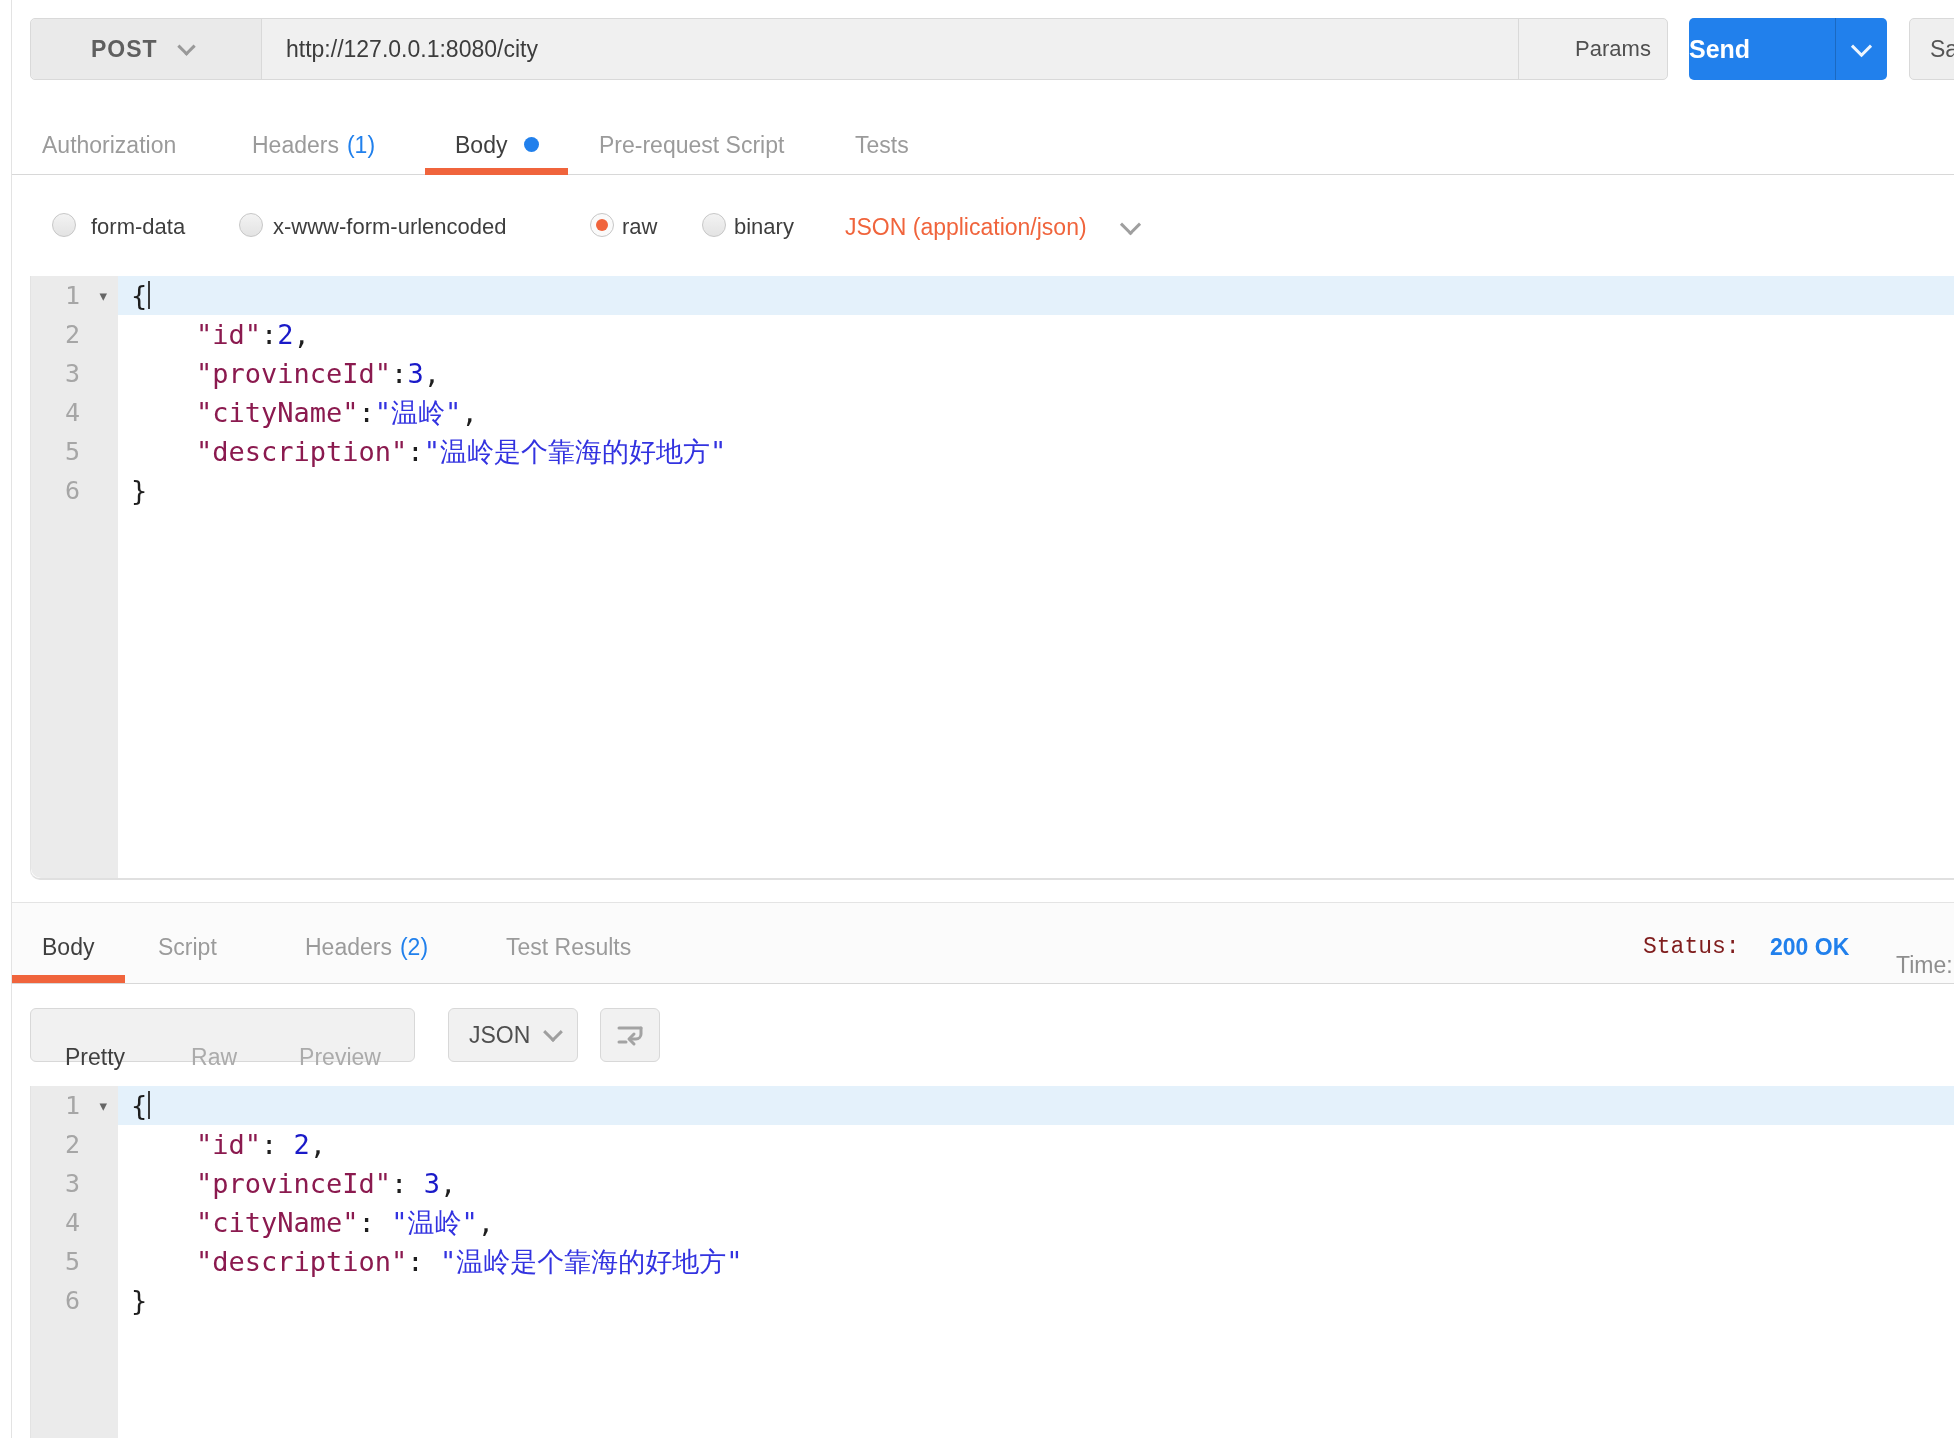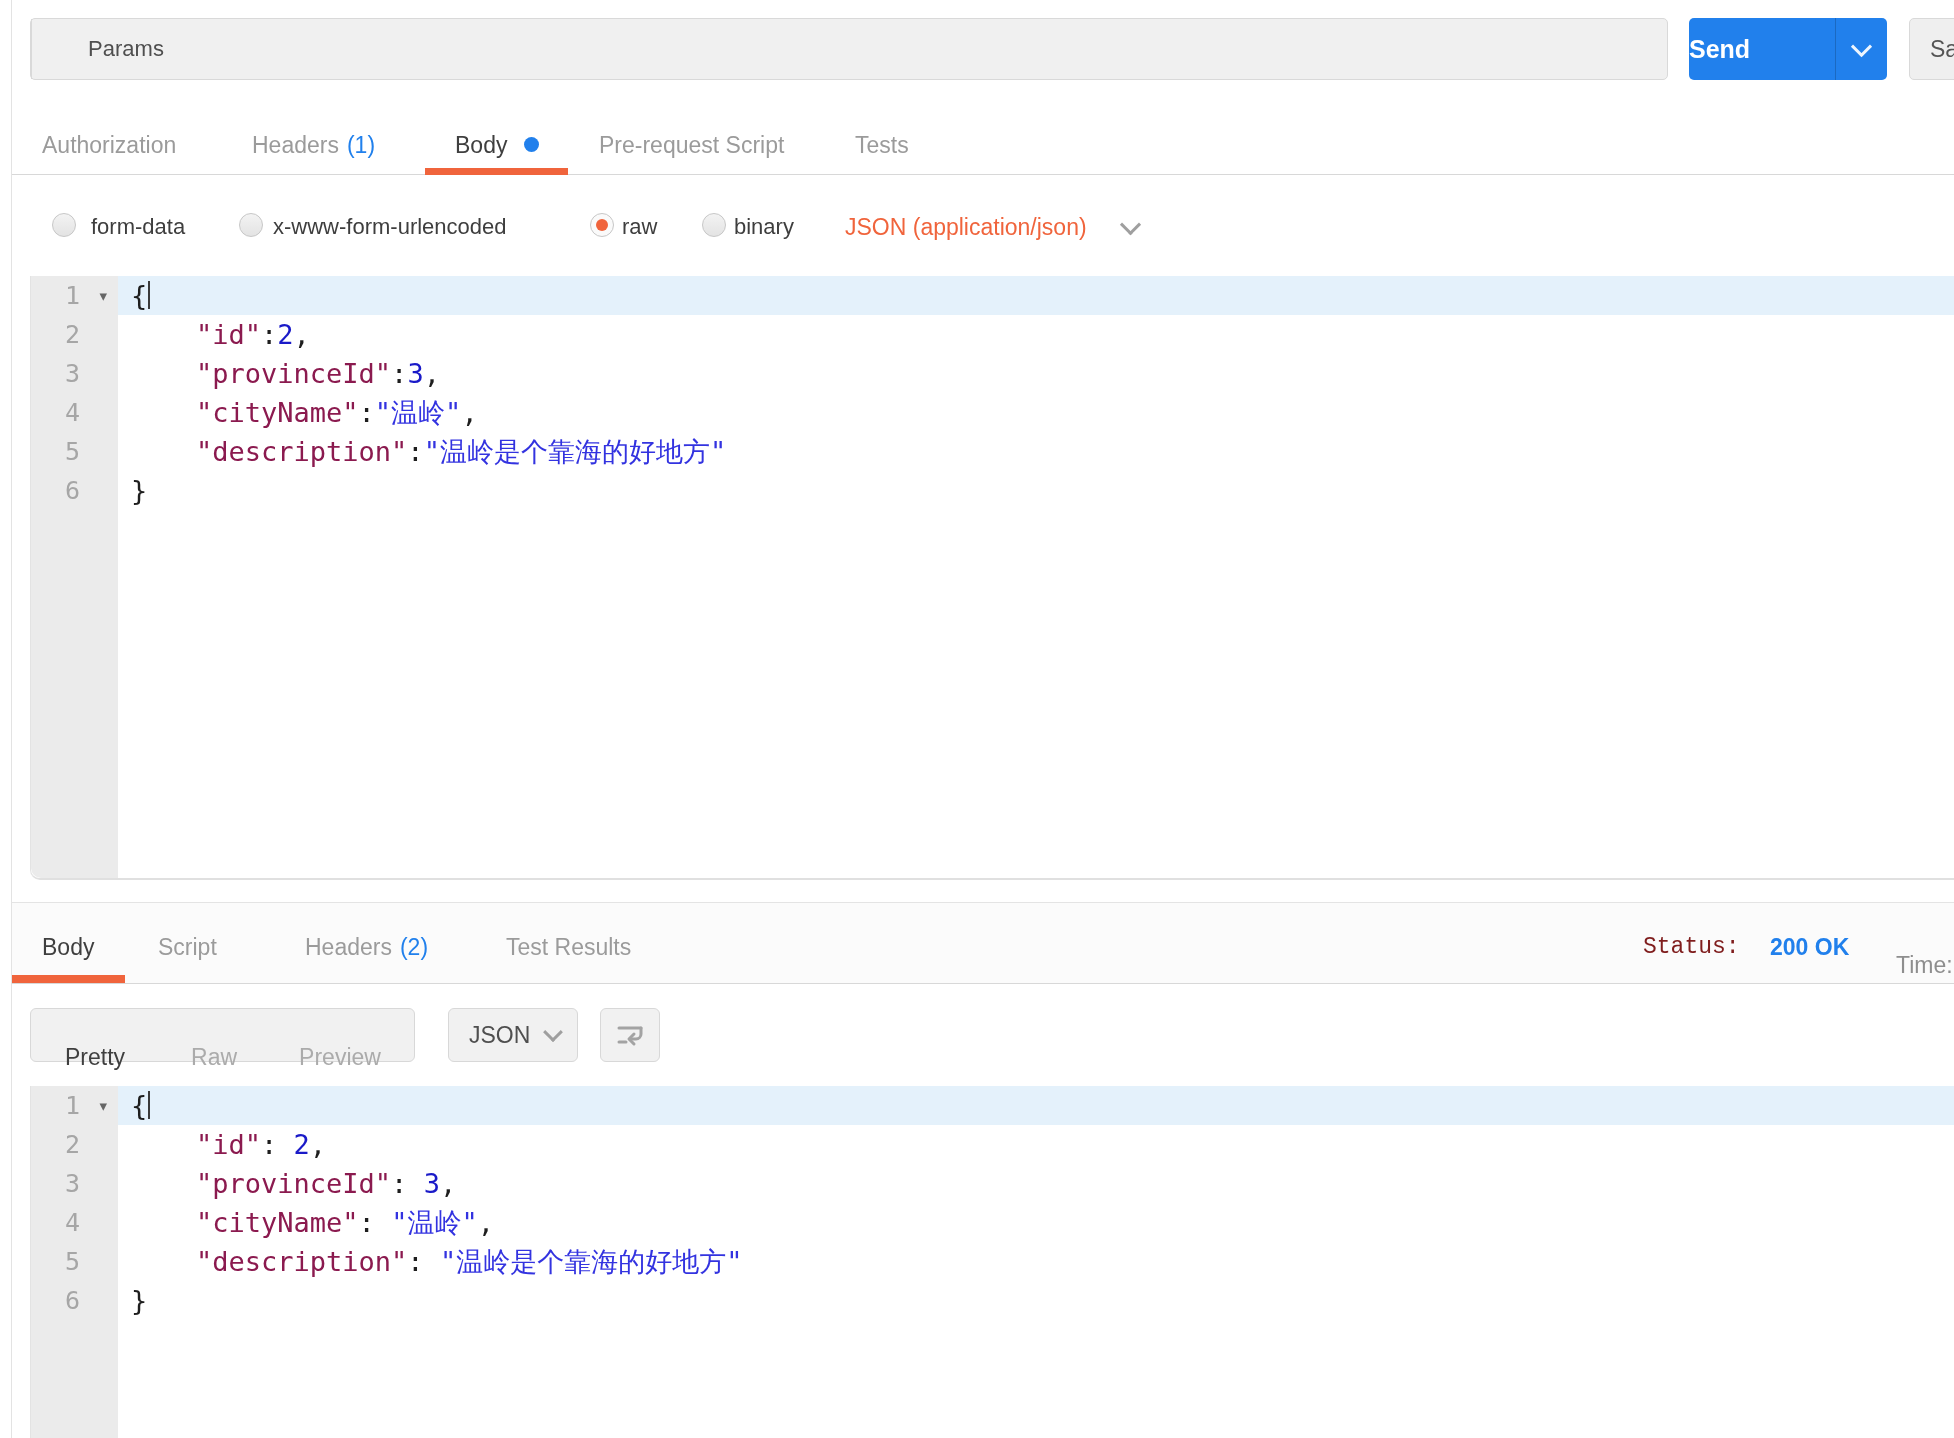--- a/index.html
+++ b/index.html
@@ -99,20 +99,27 @@
   .wrap-box{position:absolute;left:570px;top:0;width:60px;height:54px;background:#F1F1F1;border:1px solid #D8D8D8;
     border-radius:6px;box-sizing:border-box;display:flex;align-items:center;justify-content:center;cursor:pointer;}
 </style>
 </head>
 <body>
 
 <div class="rail"></div>
 
 <div id="url-row">
   <div class="url-group">
+    <div class="method-seg">
+      <span class="method-label">POST</span>
+      <span class="chev c-method"></span>
+    </div>
+    <div class="url-seg">
+      <span>http://127.0.0.1:8080/city</span>
+    </div>
     <div class="params-seg">
       <span>Params</span>
     </div>
   </div>
   <div class="send-btn">
     <span class="send-label">Send</span>
     <span class="send-divider"></span>
     <span class="send-caret">
       <span class="chev c-send"></span>
     </span>

